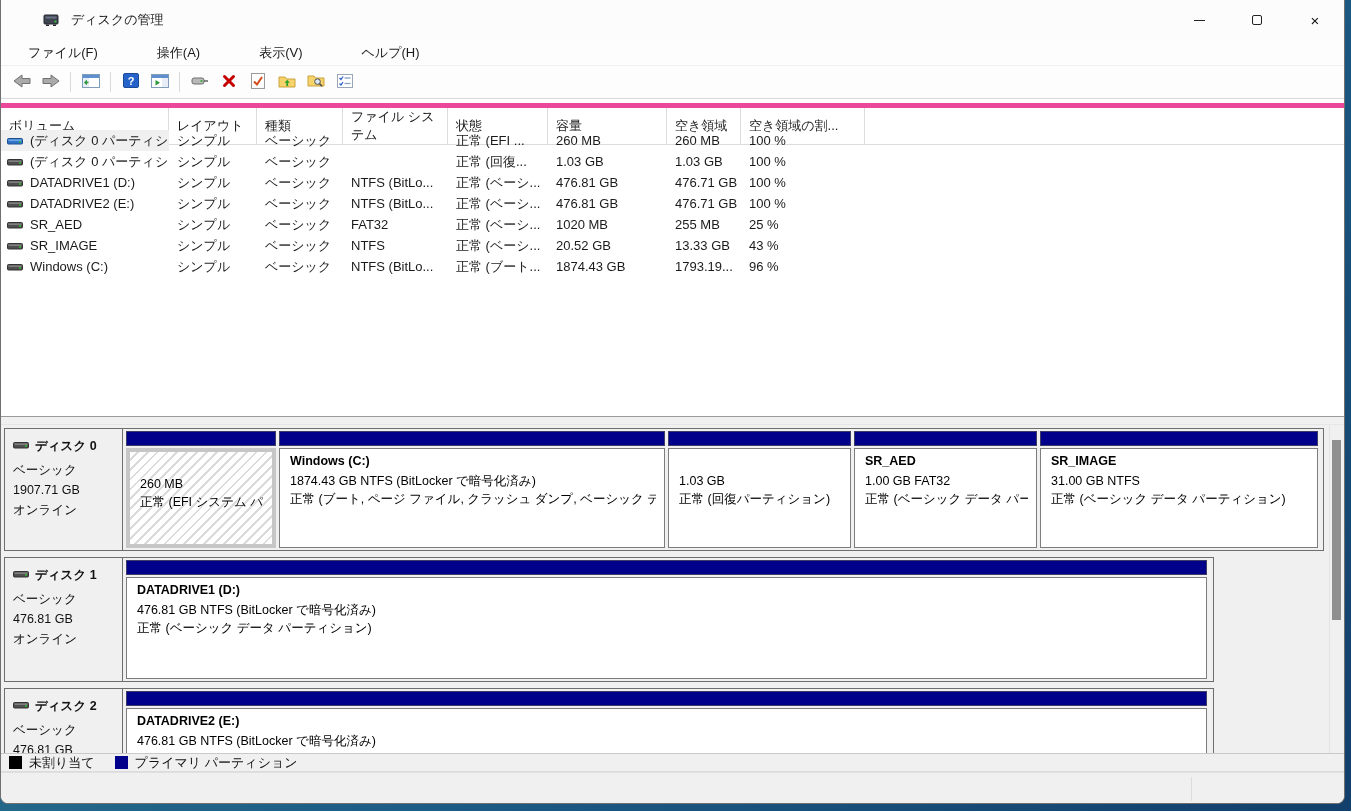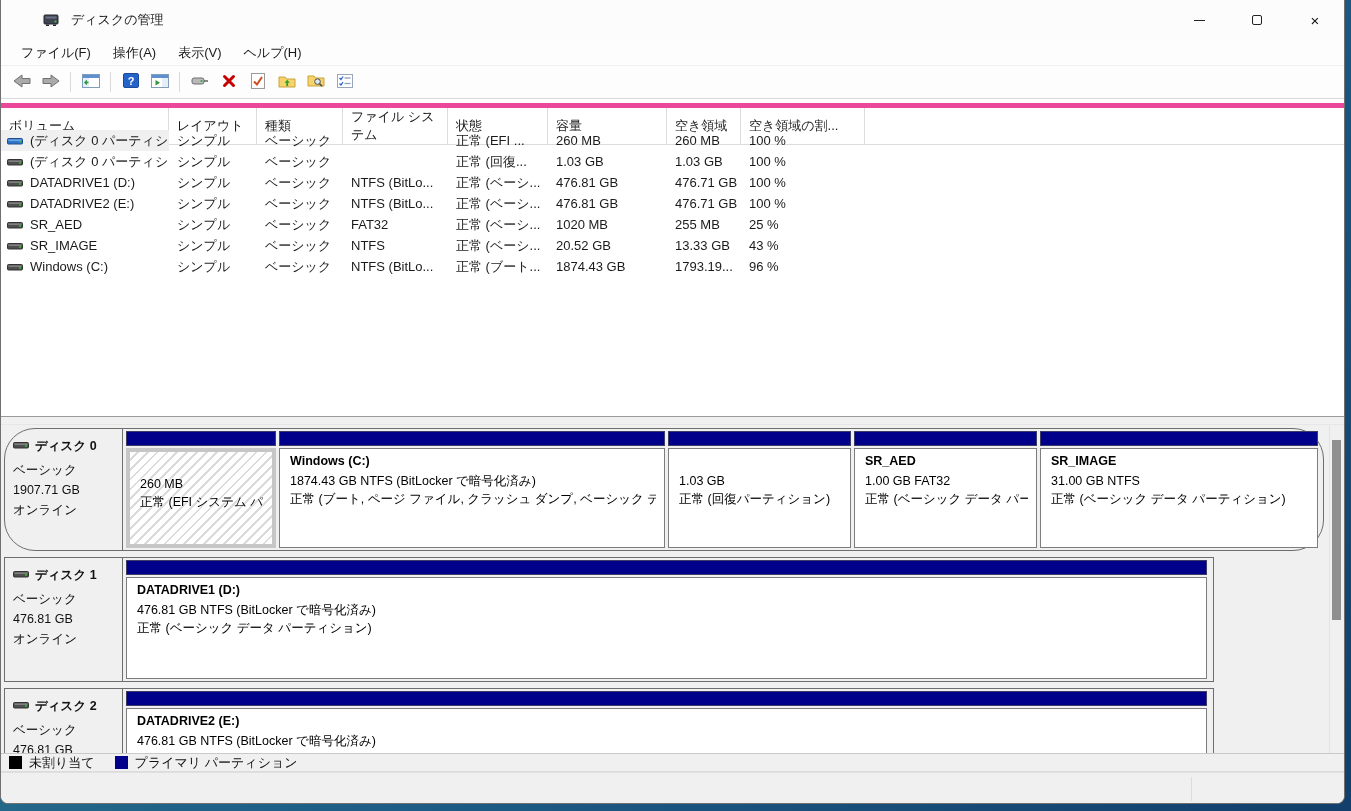--- a/index.html
+++ b/index.html
@@ -16,21 +16,21 @@
   
   .titlebar{position:absolute;left:0;top:0;width:100%;height:40px;background:#fcfcfc;display:flex;align-items:center;padding-left:28px;}
   .titlebar .appico{margin:0 10px 0 14px;display:flex;}
   .titlebar .title{font-size:13px;color:#1a1a1a;}
   .wincontrols{position:absolute;right:0;top:0;height:40px;display:flex;}
   .wbtn{width:58px;height:40px;display:flex;align-items:center;justify-content:center;background:transparent;border:none;color:#111;}
   .glyph-min{width:11px;height:1px;background:#222;display:block;}
   .glyph-max{width:10px;height:10px;border:1px solid #222;border-radius:2px;display:block;}
   .glyph-close{font-size:15px;line-height:1;font-weight:400;}
   
-  .menubar{position:absolute;left:0;top:40px;width:100%;height:26px;background:#fdfdfd;display:flex;align-items:center;padding-left:9px;border-bottom:1px solid #f0f0f0;}
+  .menubar{position:absolute;left:0;top:40px;width:100%;height:26px;background:#fdfdfd;display:flex;align-items:center;padding-left:16px;border-bottom:1px solid #f0f0f0;gap:37px;}
   .menuitem{font-size:13px;color:#1a1a1a;padding:4px 11px;background:transparent;border:none;}
   
   .toolbar{position:absolute;left:0;top:66px;width:100%;height:33px;background:#fdfdfd;display:flex;align-items:center;padding-left:6px;border-bottom:1px solid #d9d9d9;}
   .tbtn{width:29px;height:26px;border:none;background:transparent;display:flex;align-items:center;justify-content:center;}
   .tsep{width:1px;height:20px;background:#d9d9d9;margin:0 5px;}
   
   .listpanel{position:absolute;left:0;top:99px;width:100%;height:318px;background:#fff;border-bottom:1px solid #9a9a9a;}
   .tgrid{display:grid;grid-template-columns:168px 88px 86px 105px 100px 119px 74px 124px 1fr;}
   .thead{position:absolute;left:0;top:4px;width:100%;height:27px;border-top:5px solid #ec4899;}
   .th{font-size:13px;color:#1a1a1a;display:flex;align-items:center;padding-left:8px;border-right:1px solid #dcdcdc;border-bottom:1px solid #dcdcdc;background:#fff;}
@@ -349,21 +349,21 @@
         <div class="tc"></div>
       </div>
 
     </div>
   </div>
 
   <div class="splitter"></div>
 
   <div class="graph">
 
-    <div class="drow" style="top:3px;width:1320px;height:123px;border-radius:31px;">
+    <div class="drow" style="top:3px;width:1320px;height:123px;">
       <div class="dlabel">
         <div class="dname">
             <span class="dico"><svg width="16" height="12" viewBox="0 0 16 12">
                 <rect x="0.5" y="3.5" width="15" height="5.5" rx="1" fill="#4f4f4f" stroke="#333"></rect>
                 <rect x="1.5" y="4.5" width="13" height="1.3" fill="#8c8c8c"></rect>
                 <circle cx="13" cy="7" r="1" fill="#31c131"></circle>
               </svg></span>
             <span>ディスク 0</span>
           </div>
         <div class="dline">ベーシック</div>

